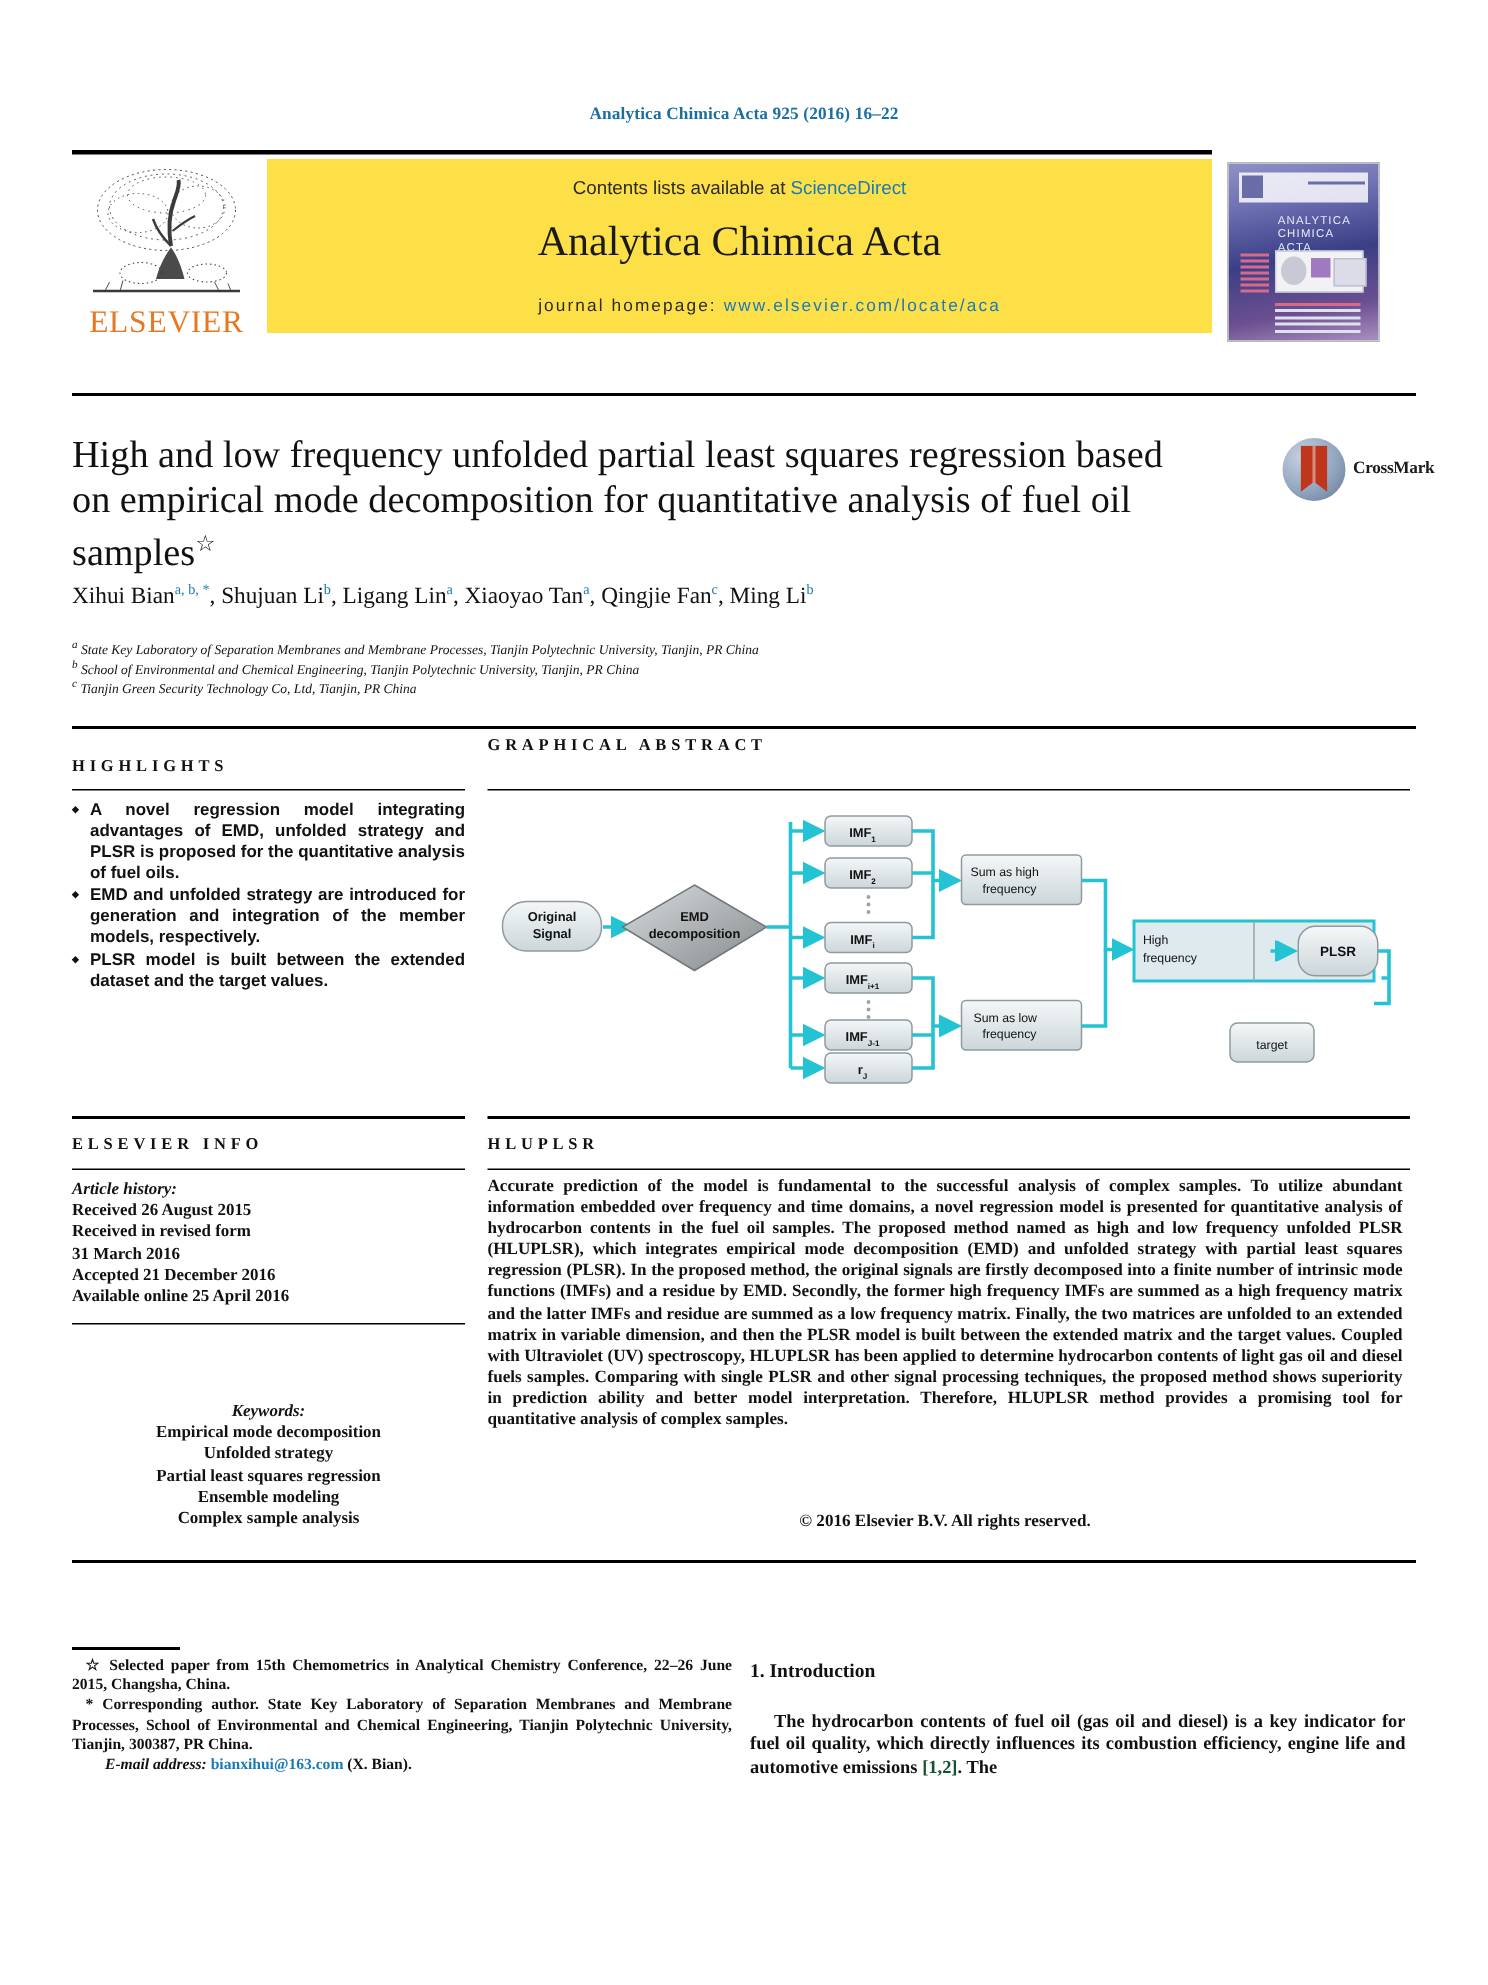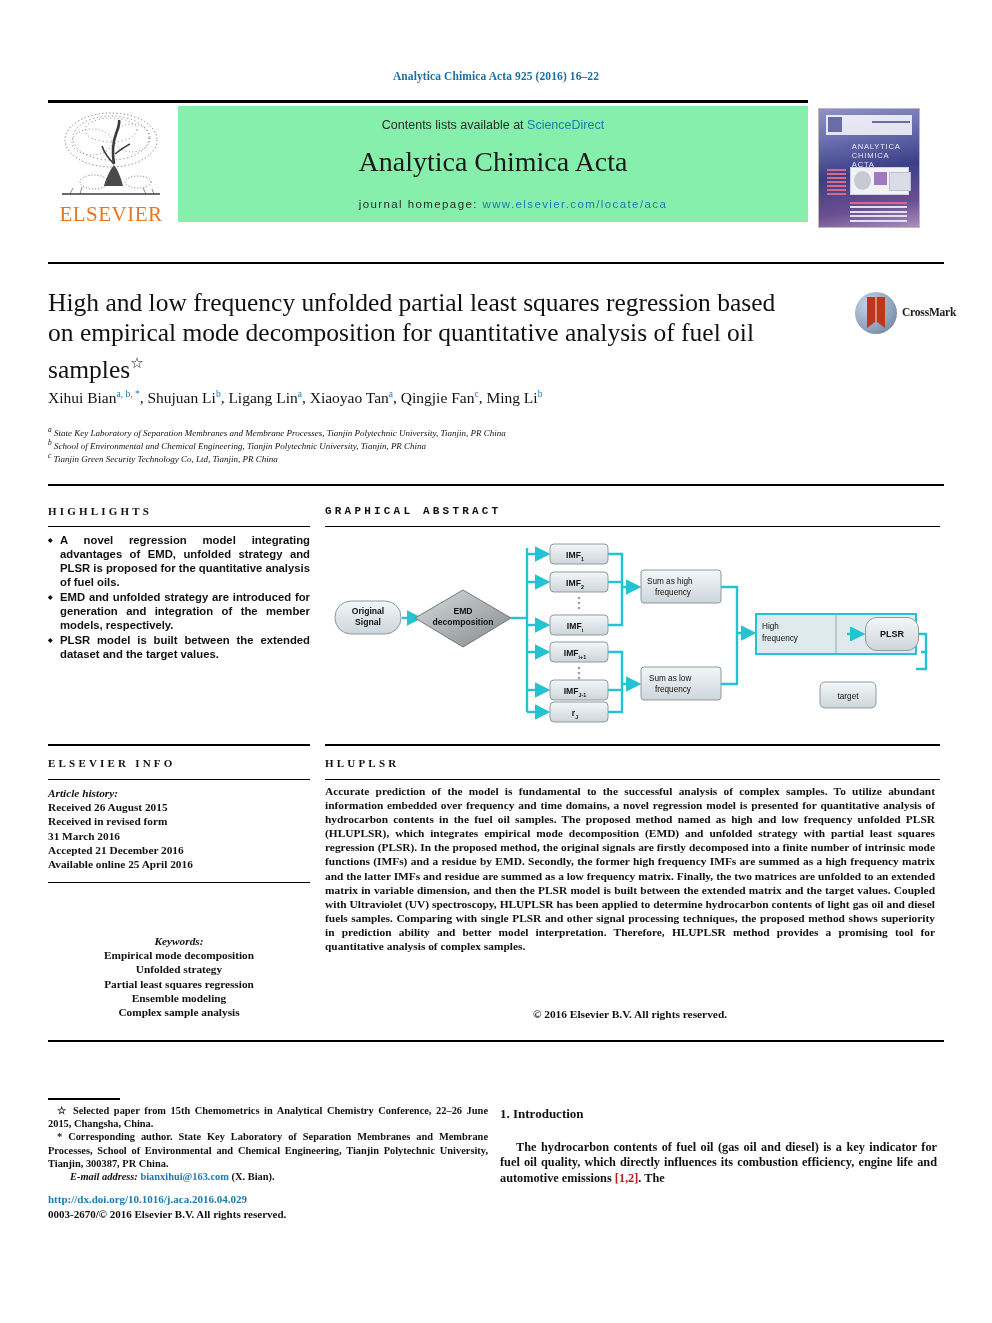--- a/index.html
+++ b/index.html
@@ -10,21 +10,21 @@
   .runhead{position:absolute;top:70px;left:0;width:992px;text-align:center;
            font-family:"Liberation Serif",serif;font-weight:bold;font-size:11.5px;color:#1a6fa3;letter-spacing:.1px;}
 
   
   .rule-top{position:absolute;left:48px;top:100px;width:760px;height:3px;background:#000;}
   .masthead{position:absolute;left:48px;top:106px;width:896px;height:122px;}
   .elsevier{position:absolute;left:0px;top:0px;width:126px;height:122px;}
   .tree{position:absolute;left:8px;top:2px;width:110px;height:96px;}
   .elsevier-word{position:absolute;left:0px;top:96px;width:126px;text-align:center;
        font-family:"Liberation Serif",serif;font-size:21px;letter-spacing:.5px;color:#E87722;font-weight:400;}
-  .grey-band{position:absolute;left:130px;top:0px;width:630px;height:116px;background:#86efac;}
+  .grey-band{position:absolute;left:130px;top:0px;width:630px;height:116px;background:#fde047;}
   .contents{position:absolute;left:0;top:12px;width:630px;text-align:center;
        font-family:"Liberation Sans",sans-serif;font-size:12.5px;color:#2b2b2b;}
   .contents a{color:#1a7ab5;text-decoration:none;}
   .journal-name{position:absolute;left:0;top:40px;width:630px;text-align:center;
        font-family:"Liberation Serif",serif;font-size:28px;color:#1a1a1a;}
   .homepage{position:absolute;left:0;top:92px;width:630px;text-align:center;
        font-family:"Liberation Sans",sans-serif;font-size:11.5px;letter-spacing:1.4px;color:#2b2b2b;margin-left:20px;}
   .homepage a{color:#1a7ab5;text-decoration:none;letter-spacing:1.4px;}
   .cover{position:absolute;left:770px;top:2px;width:100px;height:118px;border:1px solid #bbb;overflow:hidden;
         background:linear-gradient(170deg,#8f91c6 0%,#6f72b4 22%,#3b3f86 52%,#6b4f91 80%,#a98fc0 100%);}
@@ -94,21 +94,21 @@
   .doi{position:absolute;left:48px;top:1192px;width:440px;font-family:"Liberation Serif",serif;
        font-size:11px;line-height:15px;color:#111;font-weight:bold;}
   .doi a{color:#1a7ab5;text-decoration:none;}
 
   
   .intro-head{position:absolute;left:500px;top:1106px;font-family:"Liberation Serif",serif;
        font-weight:bold;font-size:13px;color:#111;}
   .intro-body{position:absolute;left:500px;top:1140px;width:437px;font-family:"Liberation Serif",serif;
        font-size:12.3px;line-height:15.3px;text-align:justify;color:#111;font-weight:bold;}
   .intro-body .ind{text-indent:16px;}
-  .intro-body a{color:#b91c1c;text-decoration:none;}
+  .intro-body a{color:#14532d;text-decoration:none;}
 </style>
 </head>
 <body>
 
 <div class="page">
 
   <div class="runhead">Analytica Chimica Acta 925 (2016) 16–22</div>
 
   <div class="rule-top"></div>
   <div class="masthead">
@@ -219,21 +219,21 @@
   <div class="hr-thin" style="left:48px;top:484px;width:896px;height:2px;"></div>
 
   <div class="sec-head" style="left:48px;top:505px;">HIGHLIGHTS</div>
   <div class="hr-thin" style="left:48px;top:526px;width:262px;height:1.4px;"></div>
   <div class="hl-list">
     <div class="hl-item">A novel regression model integrating advantages of EMD, unfolded strategy and PLSR is proposed for the quantitative analysis of fuel oils.</div>
     <div class="hl-item">EMD and unfolded strategy are introduced for generation and integration of the member models, respectively.</div>
     <div class="hl-item">PLSR model is built between the extended dataset and the target values.</div>
   </div>
 
-  <div class="sec-head" style="left:325px;top:505px;font-family:Liberation Mono, monospace;">GRAPHICAL ABSTRACT</div>
+  <div class="sec-head" style="left:325px;top:491px;">GRAPHICAL ABSTRACT</div>
   <div class="hr-thin" style="left:325px;top:526px;width:615px;height:1.4px;"></div>
 
   <div class="ga-box">
     <svg viewBox="0 0 615 195" width="615" height="195">
       <defs>
         <linearGradient id="boxg" x1="0" y1="0" x2="0" y2="1">
           <stop offset="0%" stop-color="#f4f7f8"></stop>
             <stop offset="100%" stop-color="#ccd6da"></stop>
         </linearGradient>
         <linearGradient id="cyang" x1="0" y1="0" x2="0" y2="1">
@@ -397,24 +397,20 @@
   <div class="fn-rule"></div>
   <div class="footnotes">
     <div class="indent">☆ Selected paper from 15th Chemometrics in Analytical Chemistry Conference, 22–26 June 2015, Changsha, China.</div>
     <div class="indent">* Corresponding author. State Key Laboratory of Separation Membranes and Membrane Processes, School of Environmental and Chemical Engineering, Tianjin Polytechnic University, Tianjin, 300387, PR China.</div>
     <div style="text-indent:22px;">
       <em>E-mail address:</em>
       <a href="#">bianxihui@163.com</a>
       <span>(X. Bian).</span>
     </div>
   </div>
-  <div class="doi">
-    <a href="#">http://dx.doi.org/10.1016/j.aca.2016.04.029</a><br>
-    <span>0003-2670/© 2016 Elsevier B.V. All rights reserved.</span>
-  </div>
 
   <div class="intro-head">1. Introduction</div>
   <div class="intro-body">
     <p class="ind" style="margin:0;">
       <span>The hydrocarbon contents of fuel oil (gas oil and diesel) is a key indicator for fuel oil quality, which directly influences its combustion efficiency, engine life and automotive emissions </span><a href="#">[1,2]</a><span>. The</span>
     </p>
   </div>
 
 </div>
 

